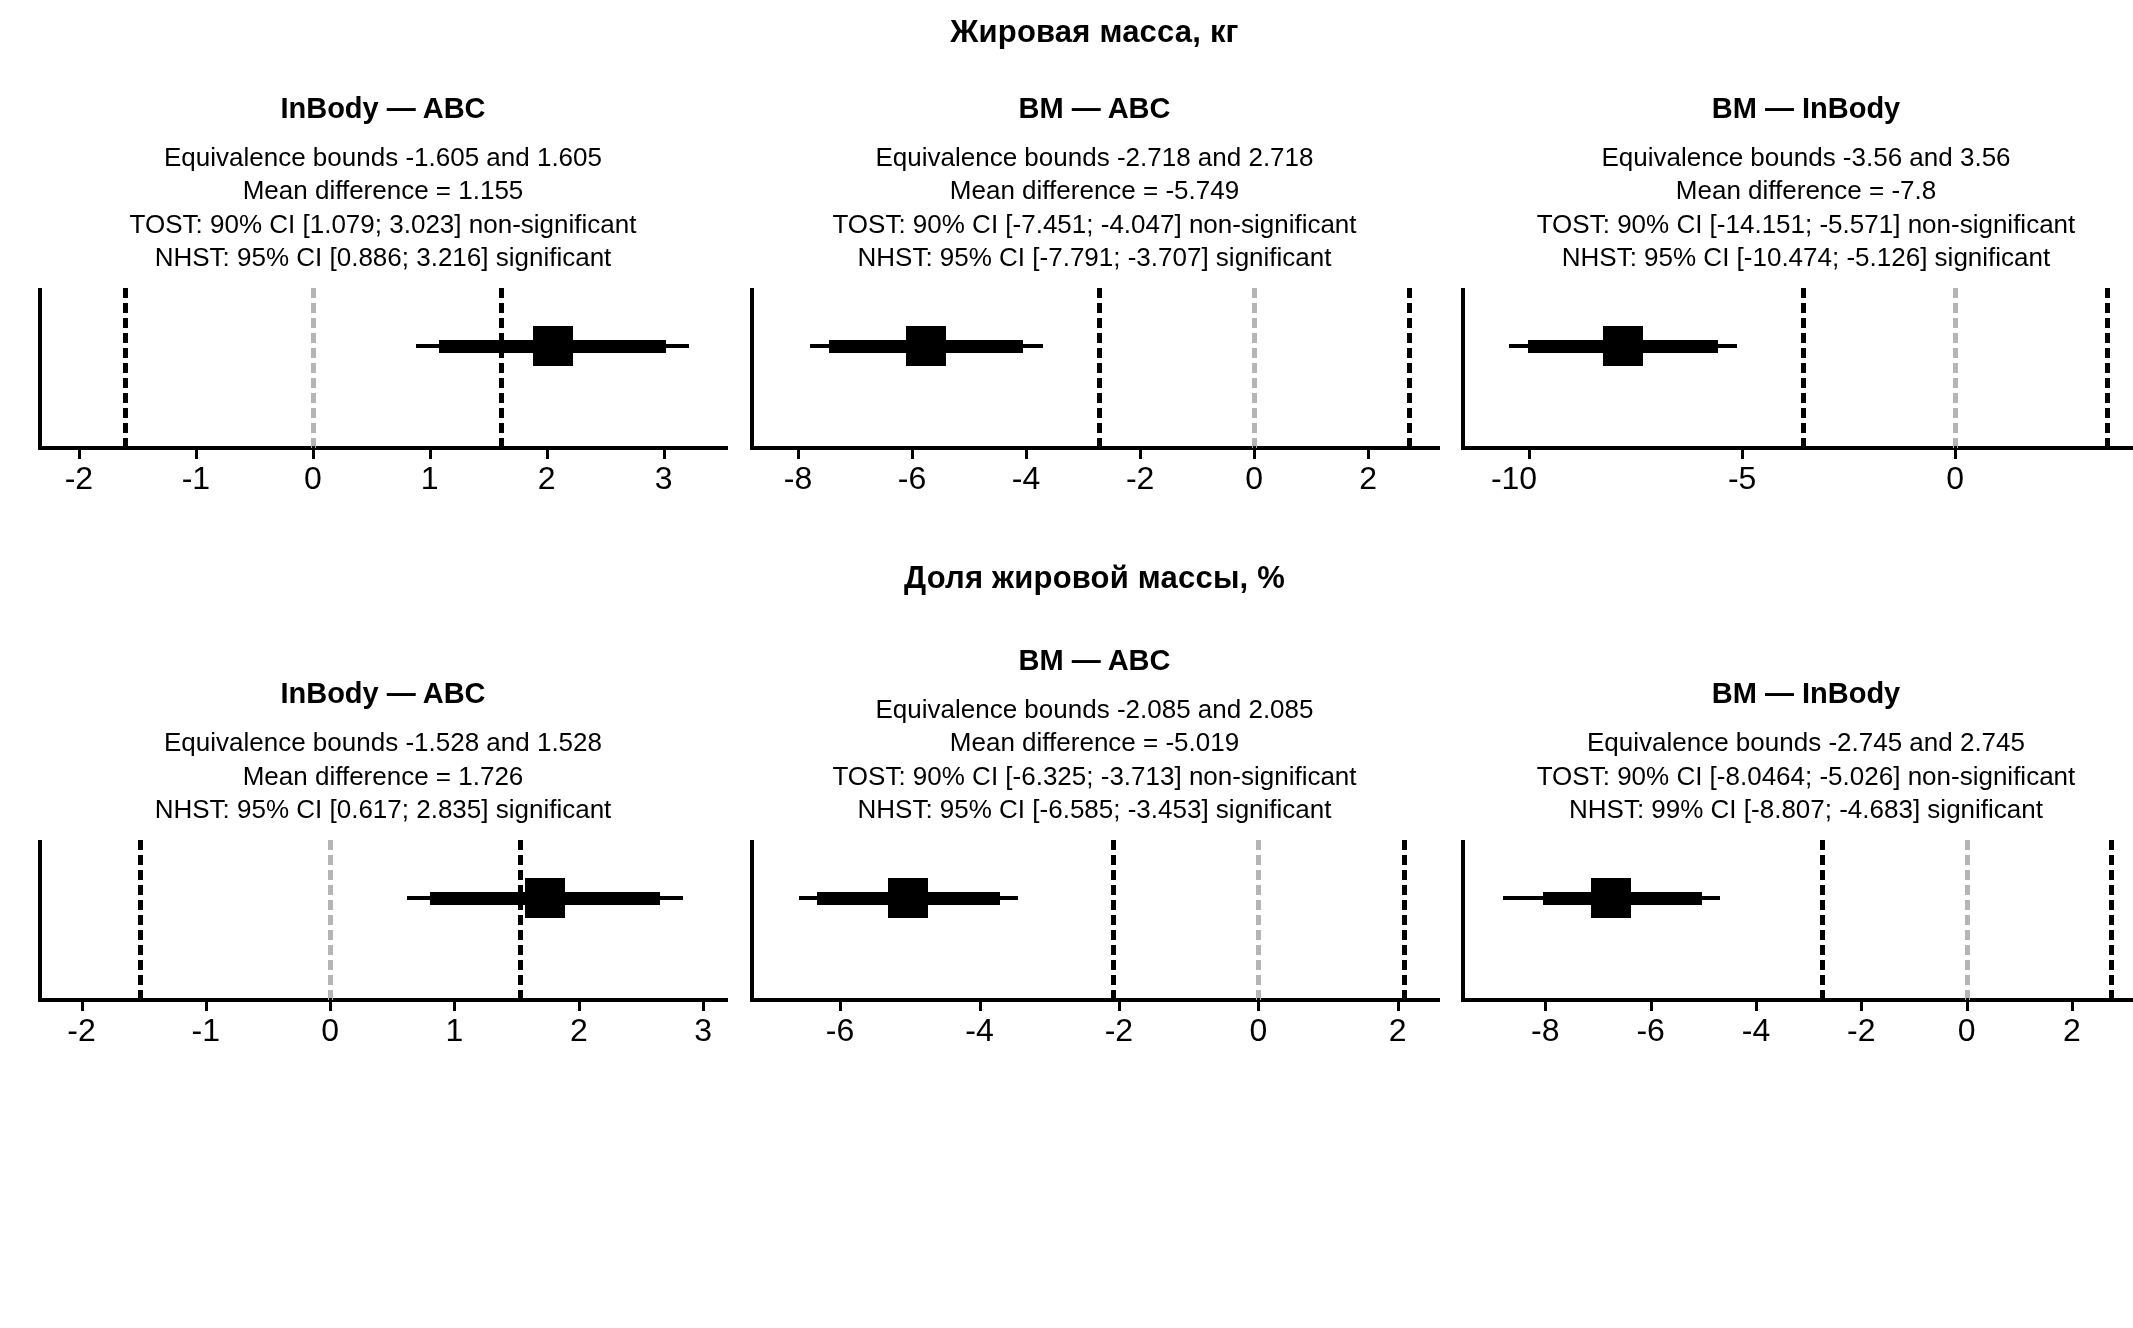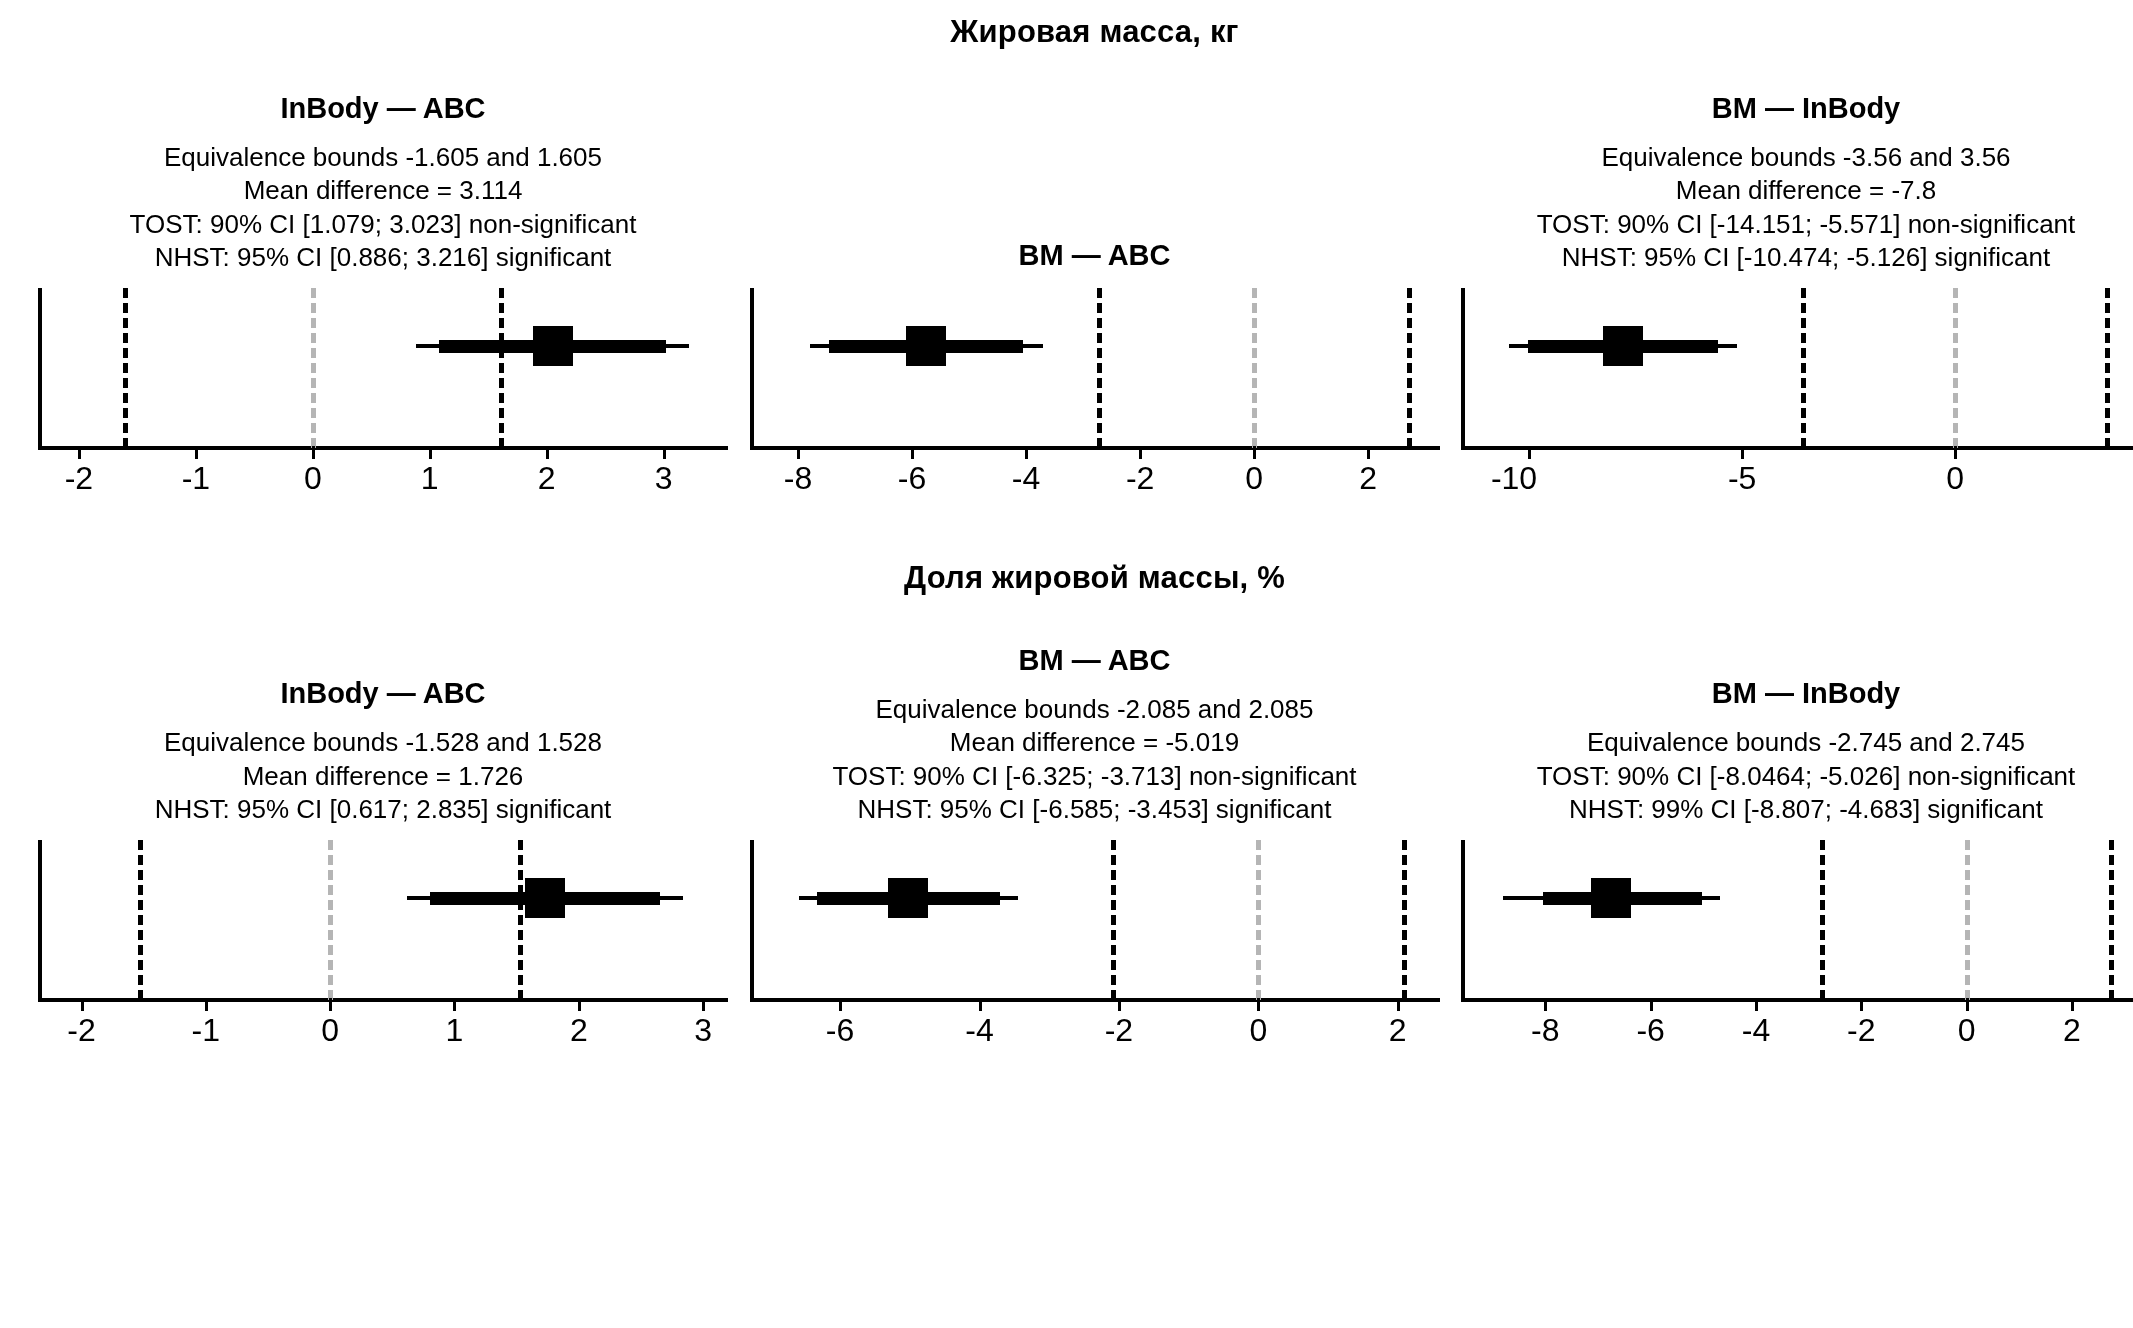--- a/index.html
+++ b/index.html
@@ -134,21 +134,21 @@
 <div class="page">
 
   <div class="section" style="padding-top:14px;">
     <div class="section-title">Жировая масса, кг</div>
     <div class="panels" style="margin-top:42px;">
 
       <div class="panel">
         <div class="panel-title">InBody — ABC</div>
         <div class="panel-stats">
           <div>Equivalence bounds -1.605 and 1.605</div>
-          <div>Mean difference = 3.114</div>
+          <div>Mean difference = 1.155</div>
           <div>TOST: 90% CI [1.079; 3.023] non-significant</div>
           <div>NHST: 95% CI [0.886; 3.216] significant</div>
         </div>
         <div class="plot">
             <div class="plot-area">
               <div class="axis-left"></div>
               <div class="axis-line"></div>
               <div class="vline zero" style="left:272.8305084745763px;"></div>
               <div class="vline" style="left:85.1271186440678px;"></div>
               <div class="vline" style="left:460.5338983050847px;"></div>
@@ -166,20 +166,26 @@
               <div class="tick" style="left:507.72881355932196px;"></div>
               <div class="ticklabel" style="left:508.72881355932196px;">2</div>
               <div class="tick" style="left:624.6779661016949px;"></div>
               <div class="ticklabel" style="left:625.6779661016949px;">3</div>
             </div>
           </div>
       </div>
 
       <div class="panel">
         <div class="panel-title">BM — ABC</div>
+        <div class="panel-stats">
+          <div>Equivalence bounds -2.718 and 2.718</div>
+          <div>Mean difference = -5.749</div>
+          <div>TOST: 90% CI [-7.451; -4.047] non-significant</div>
+          <div>NHST: 95% CI [-7.791; -3.707] significant</div>
+        </div>
         <div class="plot">
             <div class="plot-area">
               <div class="axis-left"></div>
               <div class="axis-line"></div>
               <div class="vline zero" style="left:502.6694214876033px;"></div>
               <div class="vline" style="left:347.6760330578512px;"></div>
               <div class="vline" style="left:657.6628099173554px;"></div>
               <div class="ci-outer" style="left:60.38925619834707px;width:232.88925619834714px;top:56px;"></div>
               <div class="ci-inner" style="left:79.77768595041323px;width:194.11239669421485px;top:52px;"></div>
               <div class="point" style="left:176.83388429752065px;top:58px;"></div>

